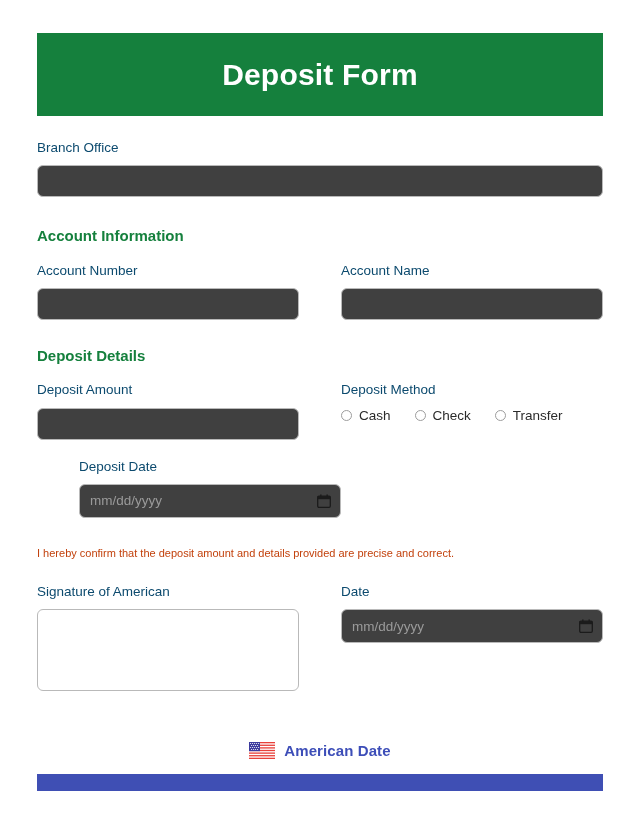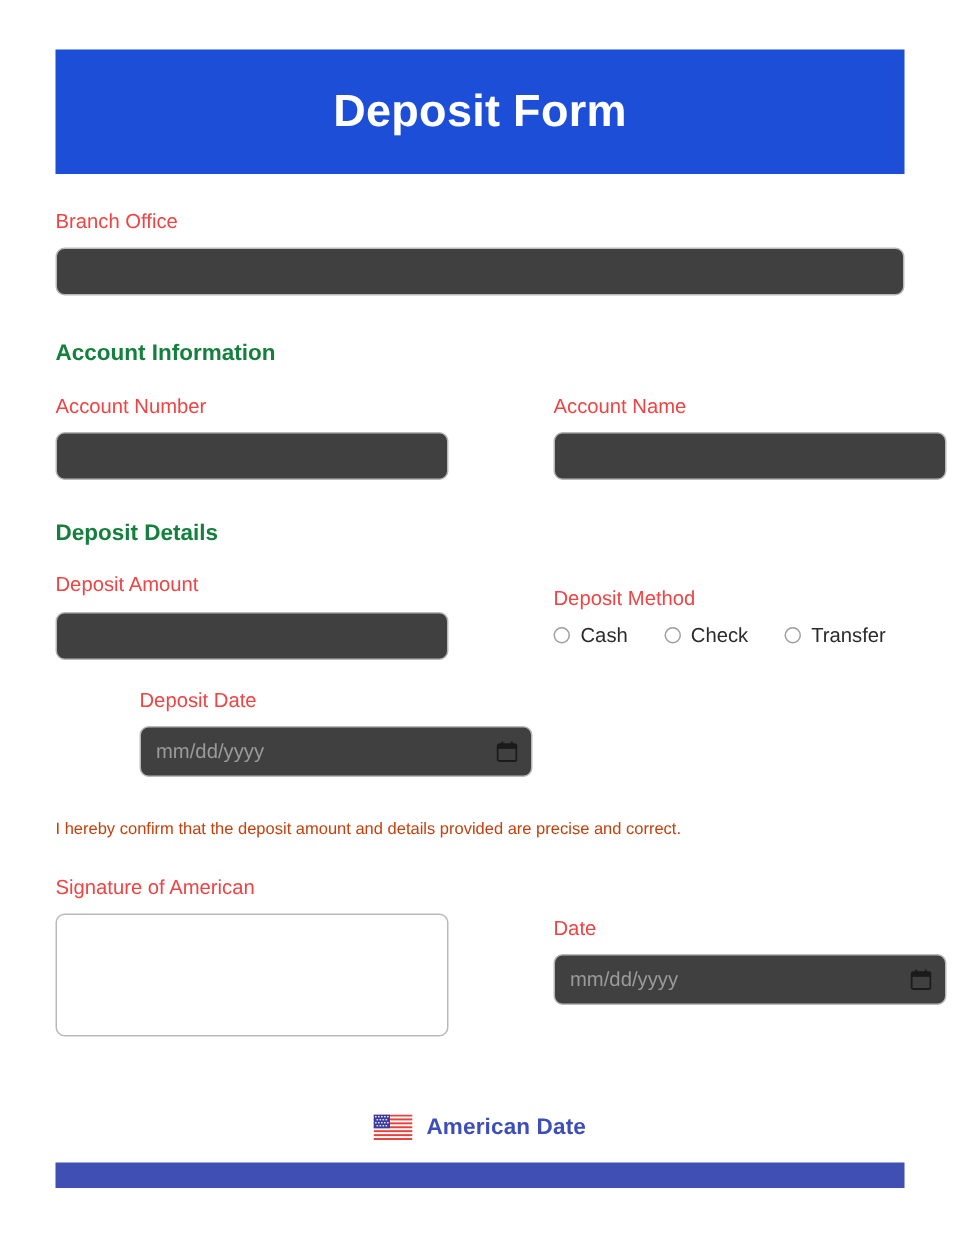--- a/index.html
+++ b/index.html
@@ -22,37 +22,37 @@
   }
   .sheet {
     position: absolute;
     left: 37px;
     top: 33px;
     width: 566px;
   }
 
   
   .header-bar {
-    background: #1d4ed8;
+    background: #15803d;
     height: 83px;
     display: flex;
     align-items: center;
     justify-content: center;
   }
   .header-title {
     color: #ffffff;
     font-size: 30px;
     font-weight: bold;
     letter-spacing: 0.2px;
   }
 
   
   .field-label {
     font-size: 13.5px;
-    color: #ef4444;
+    color: #0c4a6e;
     line-height: 1.2;
     margin-bottom: 9px;
     display: block;
   }
   .section-heading {
     font-size: 15px;
     font-weight: bold;
     color: #15803d;
     line-height: 1.2;
   }
@@ -66,22 +66,21 @@
     font-family: "Liberation Sans", sans-serif;
     font-size: 13.5px;
     color: #2b2b2b;
     padding: 0 10px;
     outline: none;
   }
   .text-input::placeholder { color: #9a9a9a; }
 
   .row2 {
     display: flex;
-    gap: 14px;
-    align-items: center;
+    gap: 0;
   }
   .col-left {
     width: 262px;
     flex: 0 0 262px;
   }
   .col-gap {
     width: 42px;
     flex: 0 0 42px;
   }
   .col-right {

